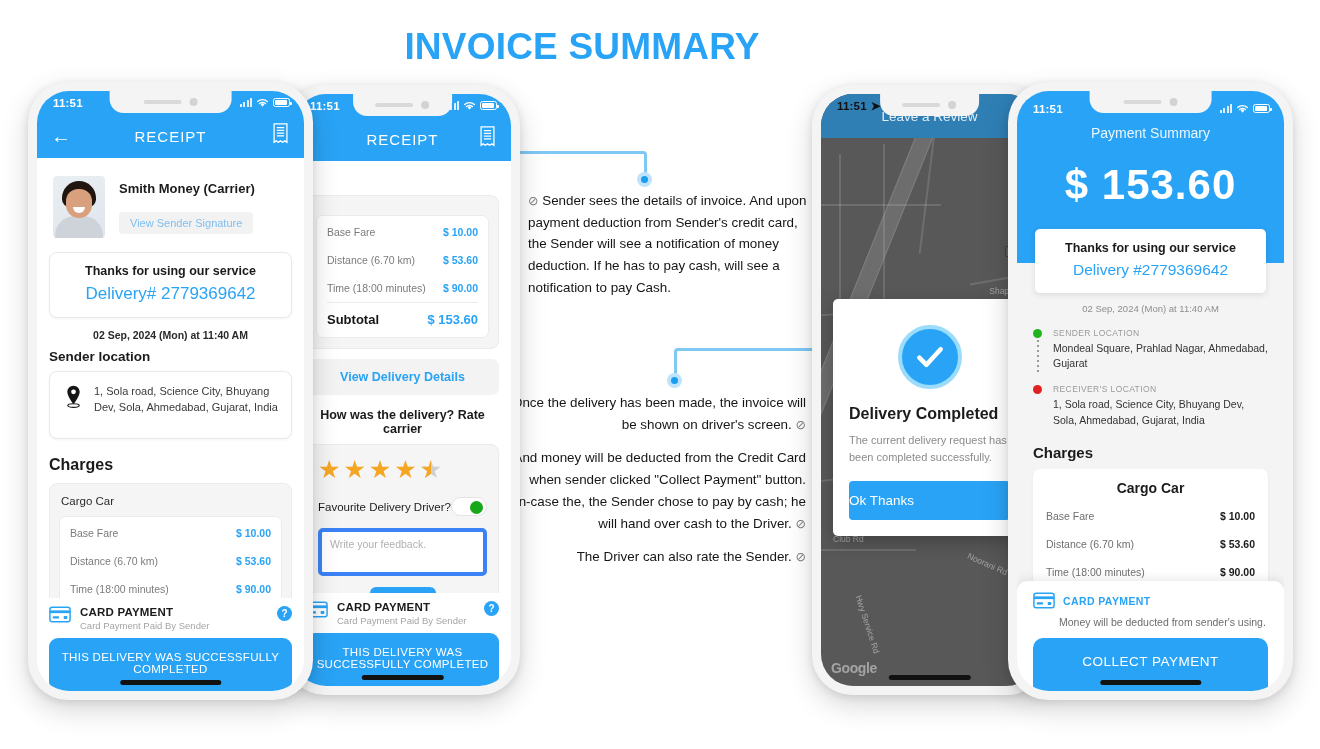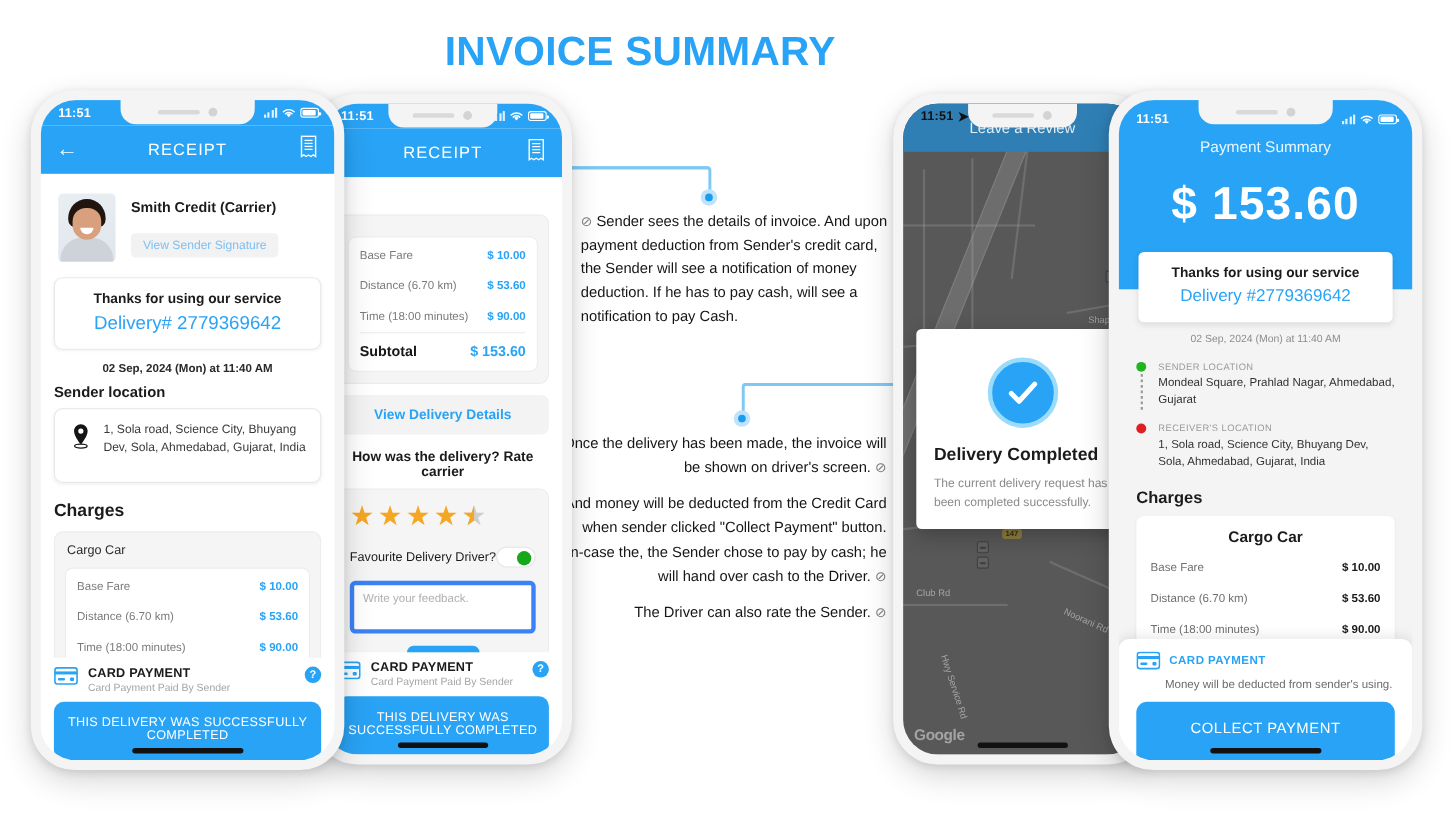--- a/index.html
+++ b/index.html
@@ -388,21 +388,21 @@
 
       <div class="body">
         <div class="carrier-row">
           <div class="avatar">
             <span class="body2"></span>
               <span class="hair"></span>
               <span class="face"></span>
               <span class="smile"></span>
           </div>
           <div>
-            <div class="carrier-name">Smith Credit (Carrier)</div>
+            <div class="carrier-name">Smith Money (Carrier)</div>
             <div class="sig-btn">View Sender Signature</div>
           </div>
         </div>
 
         <div class="card thanks-card">
           <div class="thanks-t">Thanks for using our service</div>
           <div class="thanks-d">Delivery# 2779369642</div>
         </div>
 
         <div class="ts">02 Sep, 2024 (Mon) at 11:40 AM</div>
@@ -509,20 +509,21 @@
       </div>
 
       <div class="dialog">
         <div class="dlg-check">
           <svg viewBox="0 0 24 24">
               <path d="M4.5 12.5l5 5 10-11" fill="none" stroke="#fff" stroke-width="3.2" stroke-linecap="round" stroke-linejoin="round"></path>
             </svg>
         </div>
         <div class="dlg-t">Delivery Completed</div>
         <div class="dlg-s">The current delivery request has been completed successfully.</div>
+        <div class="dlg-btn">Ok Thanks</div>
       </div>
       <div class="home-bar"></div>
     </div>
   </div>
 
   <div class="phone" style="left:1008px; top:82px; width:285px; height:618px; z-index:10;">
     <div class="screen" style="display:flex;flex-direction:column;background:#f4f4f4;">
       <div class="notch">
         <span class="speaker"></span>
         <span class="cam"></span>

